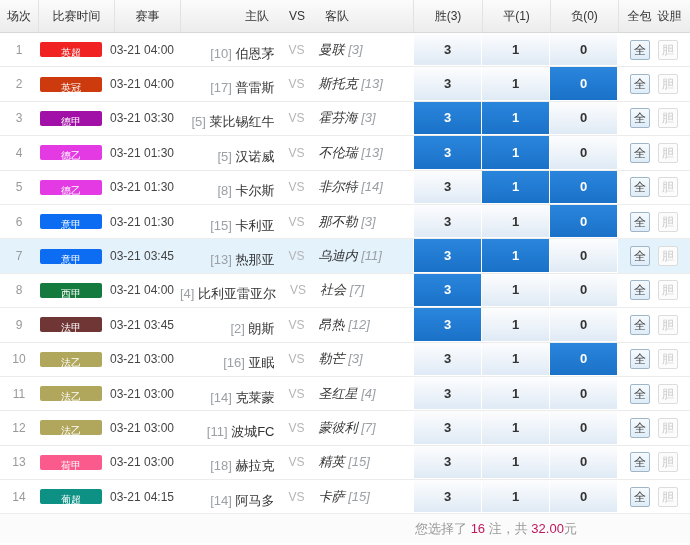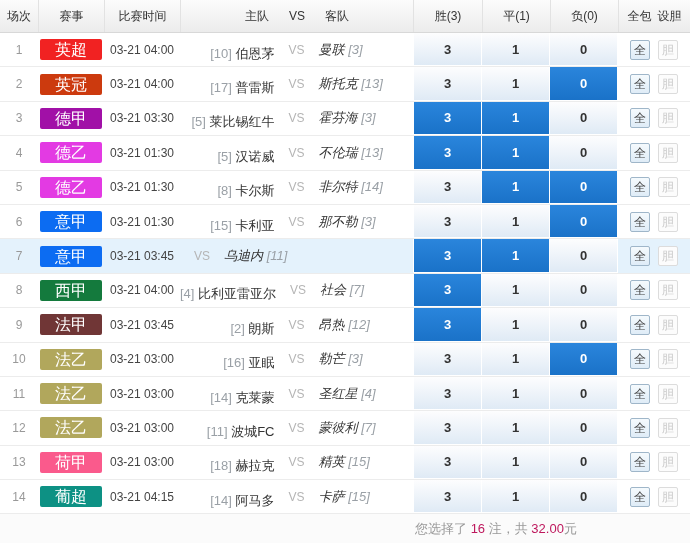--- a/index.html
+++ b/index.html
@@ -33,22 +33,22 @@
 
   .body{background:#fff;}
   .row{
     display:flex;height:34.4px;box-sizing:border-box;
     border-bottom:1px solid #ececec;align-items:stretch;background:#fff;
   }
   .row.hl{background:#e4f2fc;}
   .r-no{width:38px;display:flex;align-items:center;justify-content:center;color:#999;}
   .r-league{width:66px;display:flex;align-items:center;justify-content:center;}
   .badge{
-    display:block;width:62px;height:21px;line-height:21px;border-radius:2px;
-    color:#fff;text-align:center;font-size:16px;overflow:hidden;
+    display:block;width:62px;height:15px;line-height:21px;border-radius:2px;
+    color:#fff;text-align:center;font-size:10px;overflow:hidden;
   }
   .r-time{width:76px;display:flex;align-items:center;justify-content:center;color:#444;}
   .r-teams{width:233px;display:flex;align-items:center;font-size:13px;}
   .home{flex:1;text-align:right;white-space:nowrap;margin-top:8px;}
   .r-vs{width:44px;text-align:center;color:#b5b5b5;font-size:12px;}
   .away{flex:1;text-align:left;white-space:nowrap;font-style:italic;}
   .rank{color:#9aa0a6;}
   .tname{color:#333;}
 
   .odds{
@@ -77,22 +77,22 @@
     height:29px;line-height:29px;background:#fbfbfb;
     padding-left:415px;color:#999;font-size:13px;box-sizing:border-box;
   }
   .footer .red{color:#be185d;}
 </style>
 </head>
 <body>
 
 <div class="hdr">
   <div class="cell c-no">场次</div>
+  <div class="cell c-time">比赛时间</div>
   <div class="cell c-league">赛事</div>
-  <div class="cell c-time">比赛时间</div>
   <div class="cell c-teams">
     <span class="h-home">主队</span>
     <span class="h-vs">VS</span>
     <span class="h-away">客队</span>
   </div>
   <div class="cell c-win">胜(3)</div>
   <div class="cell c-draw">平(1)</div>
   <div class="cell c-lose">负(0)</div>
   <div class="cell c-act">
     <span>全包</span>
@@ -221,20 +221,21 @@
     </div>
   </div>
 
   <div class="row hl">
     <div class="r-no">7</div>
     <div class="r-league">
       <span class="badge" style="background: rgb(12, 108, 242);">意甲</span>
     </div>
     <div class="r-time">03-21 03:45</div>
     <div class="r-teams">
+      <span class="home"><span class="rank home-rank">[13]</span> <span class="tname home-name">热那亚</span></span>
       <span class="r-vs">VS</span>
       <span class="away"><span class="tname away-name">乌迪内</span> <span class="rank away-rank">[11]</span></span>
     </div>
     <div class="odds o-win sel">3</div>
     <div class="odds o-draw sel">1</div>
     <div class="odds o-lose">0</div>
     <div class="r-act">
       <span class="btn btn-all">全</span>
       <span class="btn btn-bank">胆</span>
     </div>

